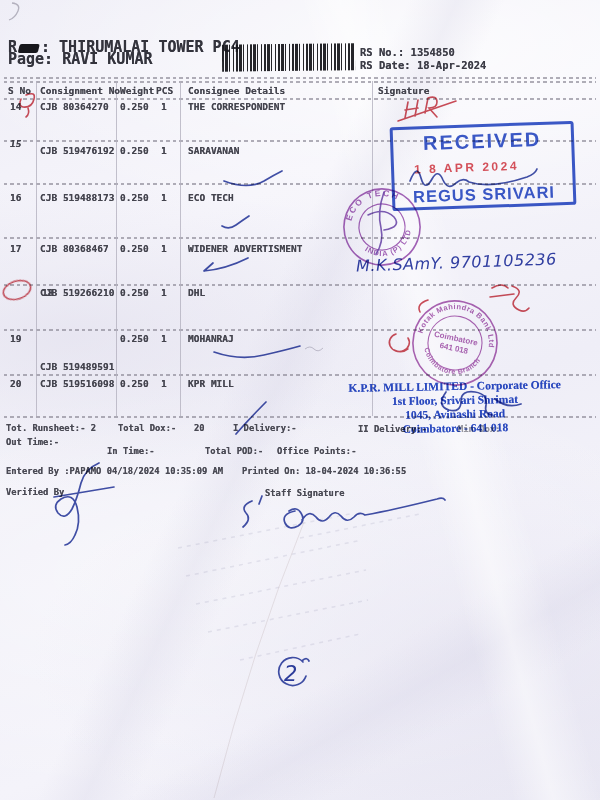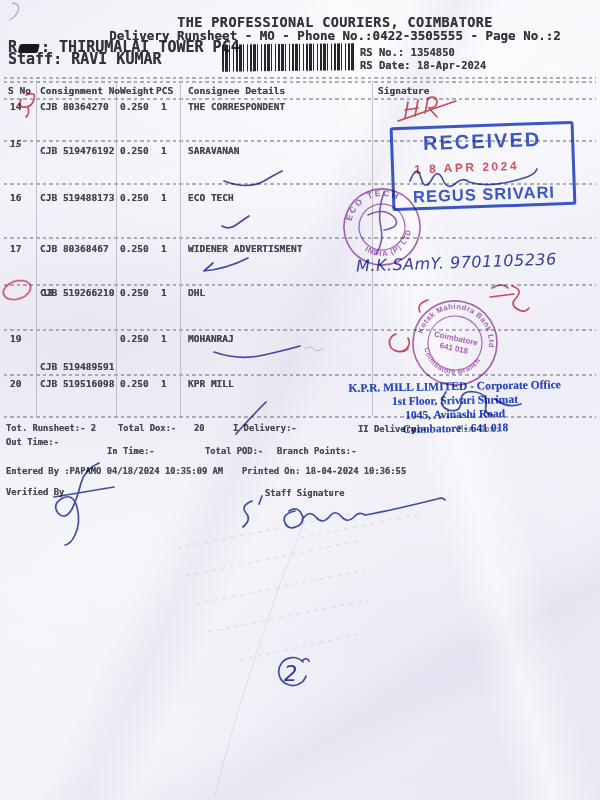--- a/index.html
+++ b/index.html
@@ -45,24 +45,22 @@
   .hw-contact{position:absolute;left:356px;top:253px;font-family:"DejaVu Sans",sans-serif;font-style:italic;
     font-size:16px;color:#3342a5;transform:rotate(-2deg);letter-spacing:.5px;mix-blend-mode:multiply;z-index:4;}
   svg.ink{position:absolute;left:0;top:0;z-index:5;pointer-events:none;mix-blend-mode:multiply;}
 </style>
 </head>
 <body>
 
 <div class="page">
   <div class="wr"></div>
 
-  <div class="pt sz-title center-line" style="top:14px">THE PROFESSIONAL COURIERS, COIMBATORE</div>
-  <div class="pt sz-sub center-line" style="top:28px">Delivery Runsheet - MO - Phone No.:0422-3505555 - Page No.:2</div>
   <div class="pt sz-head" style="left:8px;top:38px"><span>R</span><span class="redact"></span><span>: THIRUMALAI TOWER PC4</span></div>
-  <div class="pt sz-head" style="left:8px;top:50px">Staff: RAVI KUMAR</div>
+  <div class="pt sz-head" style="left:8px;top:50px">Page: RAVI KUMAR</div>
   <div class="barcode"></div>
   <div class="pt sz-rs" style="left:360px;top:46px">RS No.: 1354850</div>
   <div class="pt sz-rs" style="left:360px;top:59px">RS Date: 18-Apr-2024</div>
 
   <div id="table-lines">
       <div class="hline" style="top: 77px;"></div>
       <div class="hline" style="top: 81px;"></div>
       <div class="hline" style="top: 98px;"></div>
       <div class="hline" style="top: 140px;"></div>
       <div class="hline" style="top: 183px;"></div>
@@ -124,21 +122,21 @@
 
   <div class="pt sz-ft" style="left:6px;top:423px">Tot. Runsheet:- 2</div>
   <div class="pt sz-ft" style="left:118px;top:423px">Total Dox:-</div>
   <div class="pt sz-ft" style="left:194px;top:423px">20</div>
   <div class="pt sz-ft" style="left:233px;top:423px">I Delivery:-</div>
   <div class="pt sz-ft" style="left:358px;top:424px">II Delivery:-</div>
   <div class="pt sz-ft" style="left:458px;top:424px;opacity:.55">Min Dox:</div>
   <div class="pt sz-ft" style="left:6px;top:437px">Out Time:-</div>
   <div class="pt sz-ft" style="left:107px;top:446px">In Time:-</div>
   <div class="pt sz-ft" style="left:205px;top:446px">Total POD:-</div>
-  <div class="pt sz-ft" style="left:277px;top:446px">Branch Points:-</div>
+  <div class="pt sz-ft" style="left:277px;top:446px">Office Points:-</div>
   <div class="pt sz-ft" style="left:6px;top:466px">Entered By :PAPAMO 04/18/2024 10:35:09 AM</div>
   <div class="pt sz-ft" style="left:242px;top:466px">Printed On: 18-04-2024 10:36:55</div>
   <div class="pt sz-ft" style="left:6px;top:487px">Verified By</div>
   <div class="pt sz-ft" style="left:265px;top:488px">Staff Signature</div>
 
   <div class="stamp-received">
     <div class="sr-title">RECEIVED</div>
     <div class="sr-date">1 8 APR 2024</div>
     <div class="sr-org">REGUS SRIVARI</div>
   </div>

